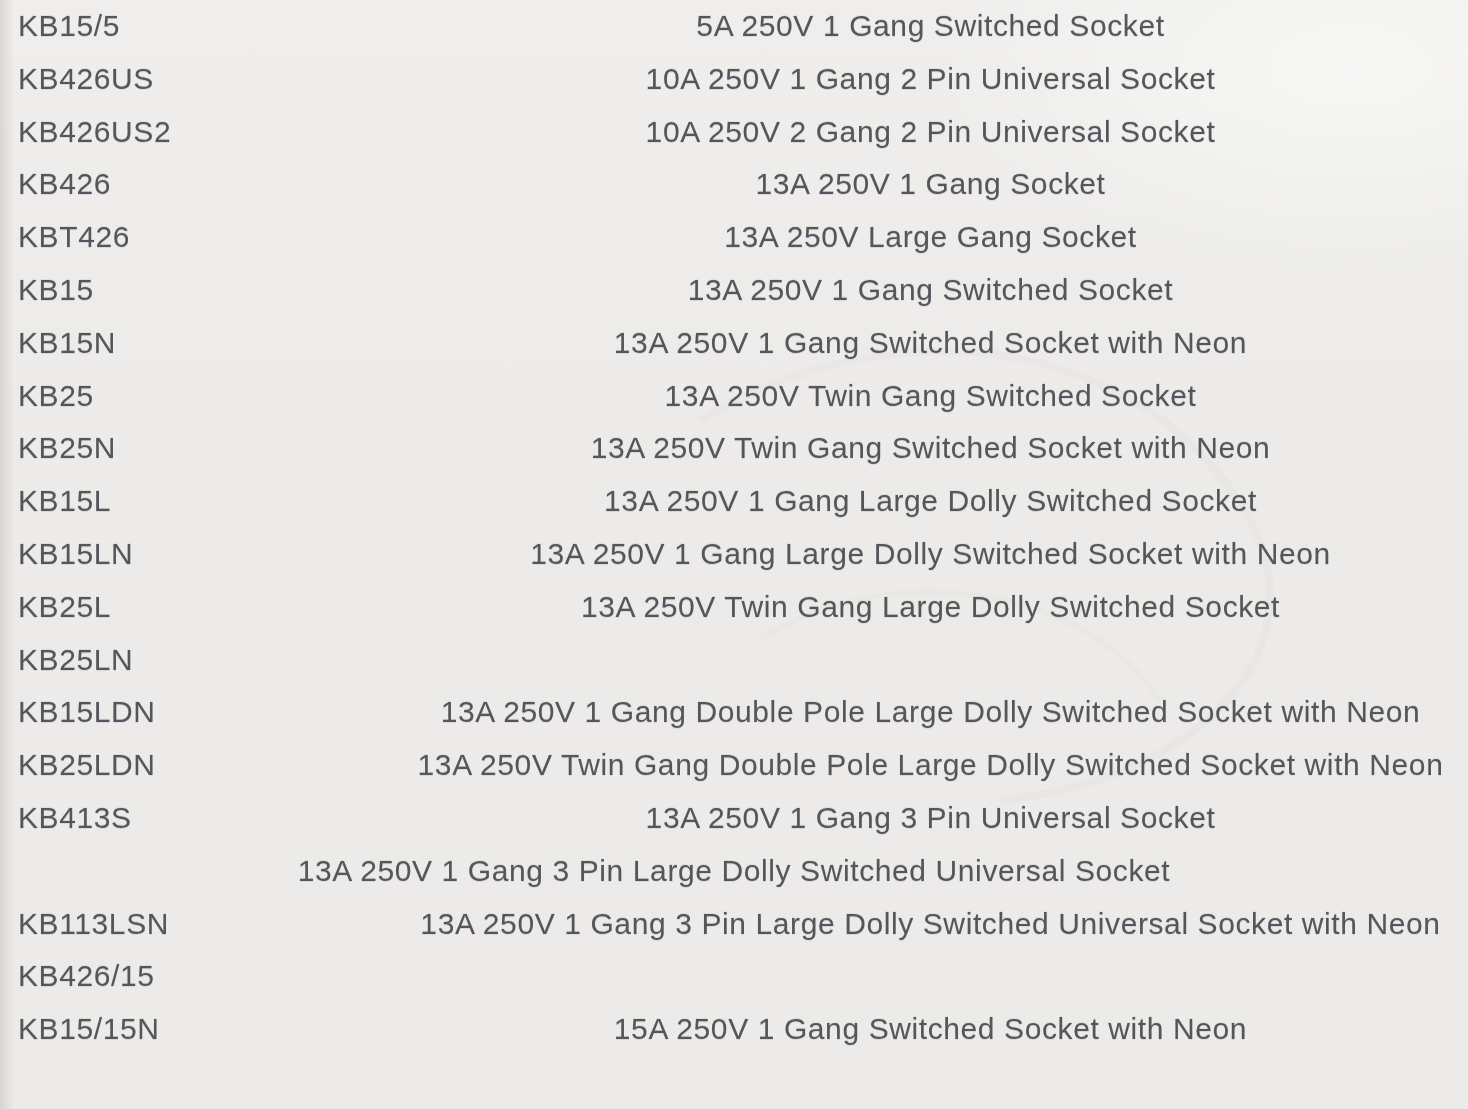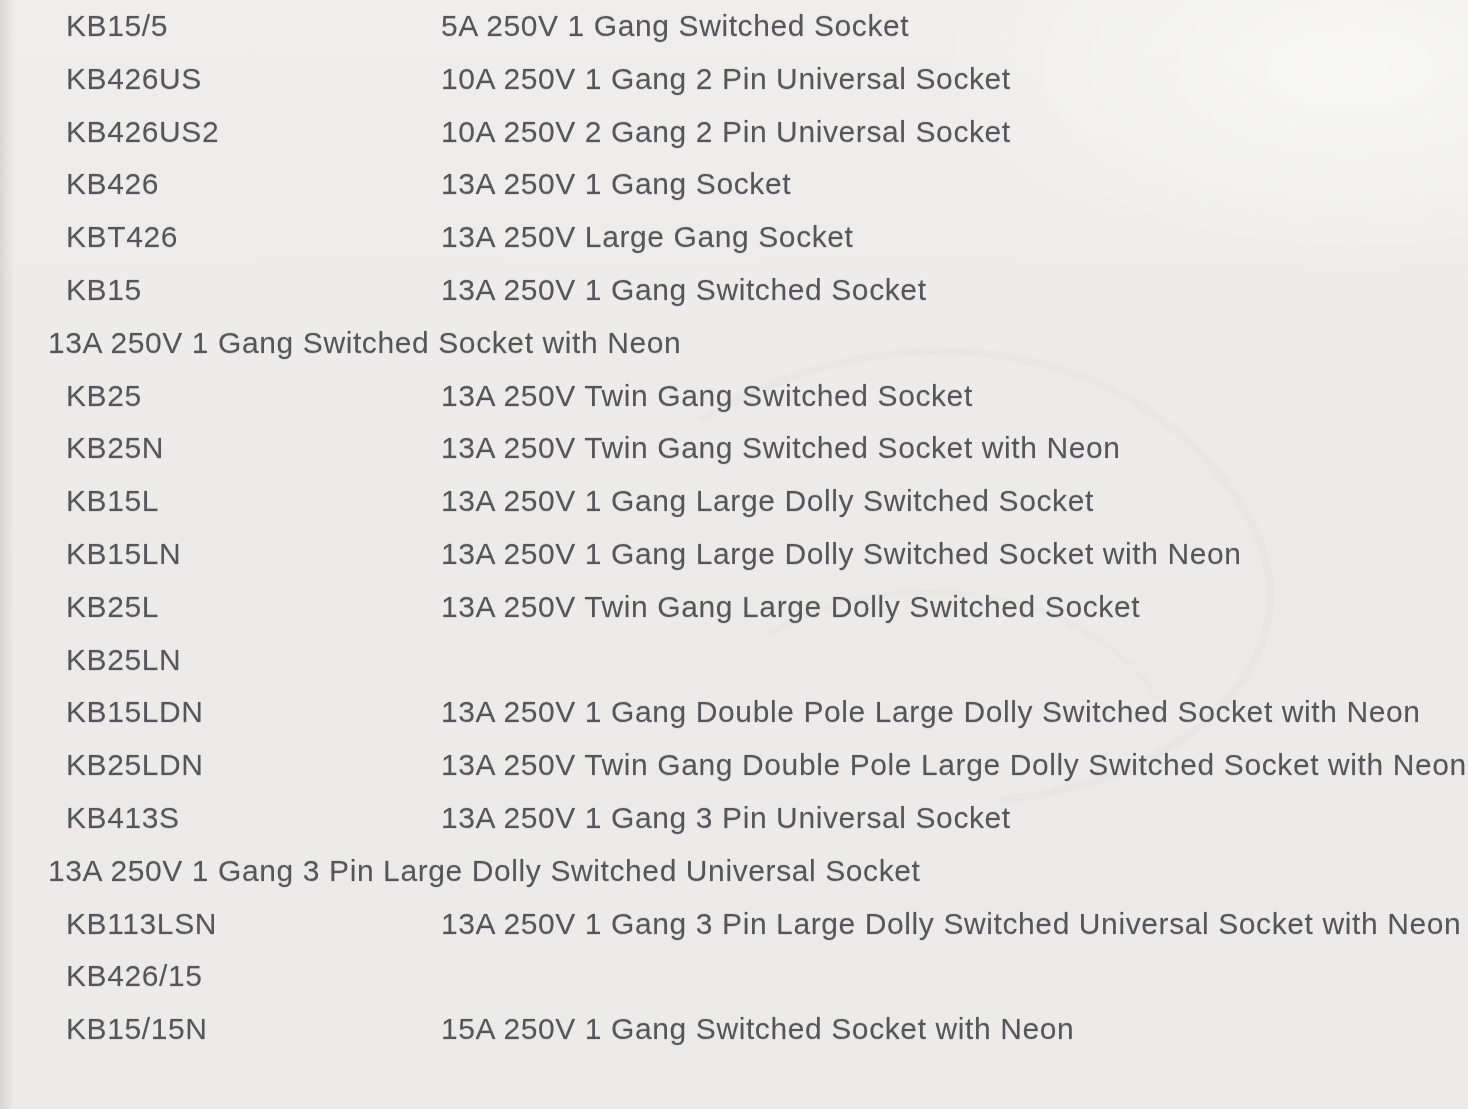--- a/index.html
+++ b/index.html
@@ -26,21 +26,20 @@
     position: absolute;
     inset: 0;
     pointer-events: none;
   }
   .product-list {
     position: absolute;
     top: 0;
     left: 0;
     right: 0;
     bottom: 0;
-    margin-left: 48px;
   }
   .product-row {
     display: flex;
     height: 52.8px;
     align-items: center;
   }
   .cell {
     font-size: 30px;
     font-weight: 300;
     color: #55565b;
@@ -52,20 +51,21 @@
       0 -1px 0 rgba(140, 185, 110, 0.22),
       0  1px 0 rgba(165, 120, 185, 0.20);
   }
   .code-cell {
     width: 375px;
     padding-left: 18px;
     flex: 0 0 auto;
   }
   .desc-cell {
     flex: 1 1 auto;
+    text-align: center;
   }
 </style>
 </head>
 <body>
 
 <div class="scan-page">
 
   <svg class="ghost-artifacts" width="1468" height="1109" viewBox="0 0 1468 1109" aria-hidden="true">
     <path d="M 700 420 C 900 300, 1150 340, 1250 520 C 1320 650, 1200 780, 1000 800" fill="none" stroke="#9a948e" stroke-width="8" opacity="0.035"></path>
     <path d="M 760 640 C 880 560, 1080 580, 1160 700" fill="none" stroke="#9a948e" stroke-width="6" opacity="0.03"></path>
@@ -96,20 +96,21 @@
     <span class="cell code-cell">KBT426</span>
     <span class="cell desc-cell">13A 250V Large Gang Socket</span>
   </div>
 
   <div class="product-row">
     <span class="cell code-cell">KB15</span>
     <span class="cell desc-cell">13A 250V 1 Gang Switched Socket</span>
   </div>
 
   <div class="product-row">
+    <span class="cell code-cell">KB15N</span>
     <span class="cell desc-cell">13A 250V 1 Gang Switched Socket with Neon</span>
   </div>
 
   <div class="product-row">
     <span class="cell code-cell">KB25</span>
     <span class="cell desc-cell">13A 250V Twin Gang Switched Socket</span>
   </div>
 
   <div class="product-row">
     <span class="cell code-cell">KB25N</span>

